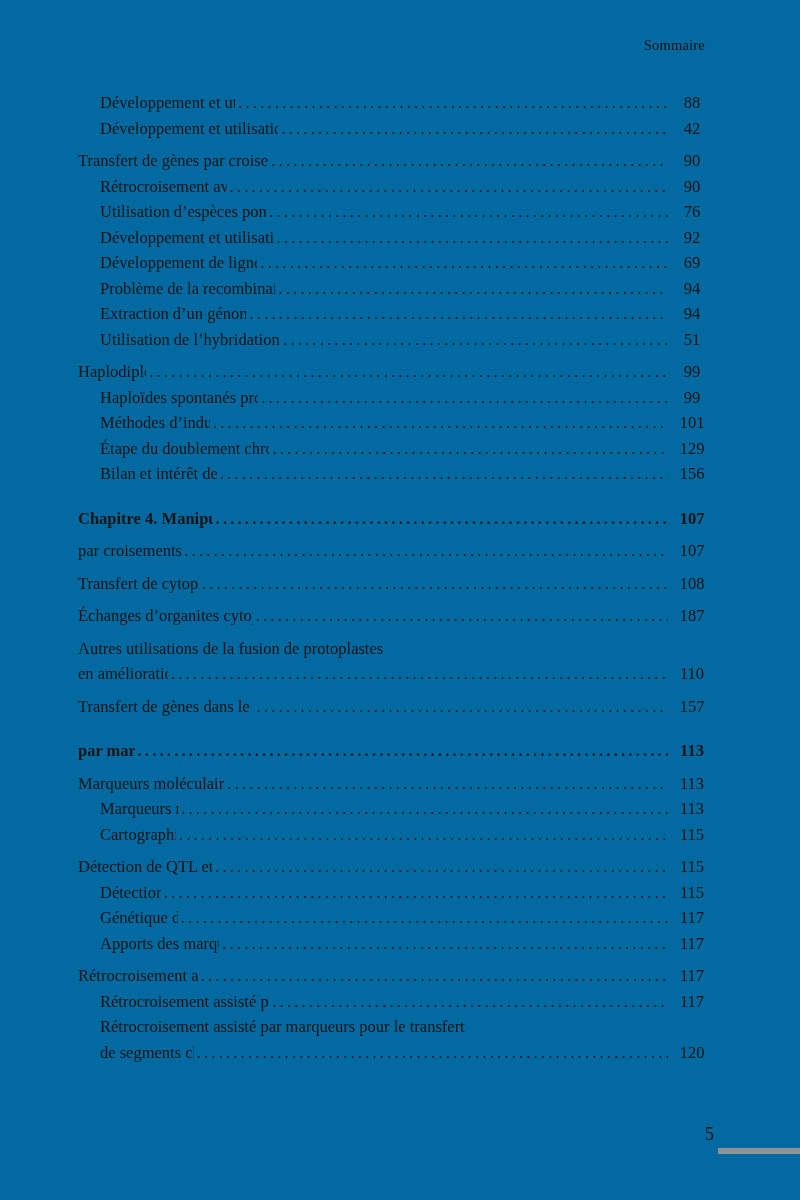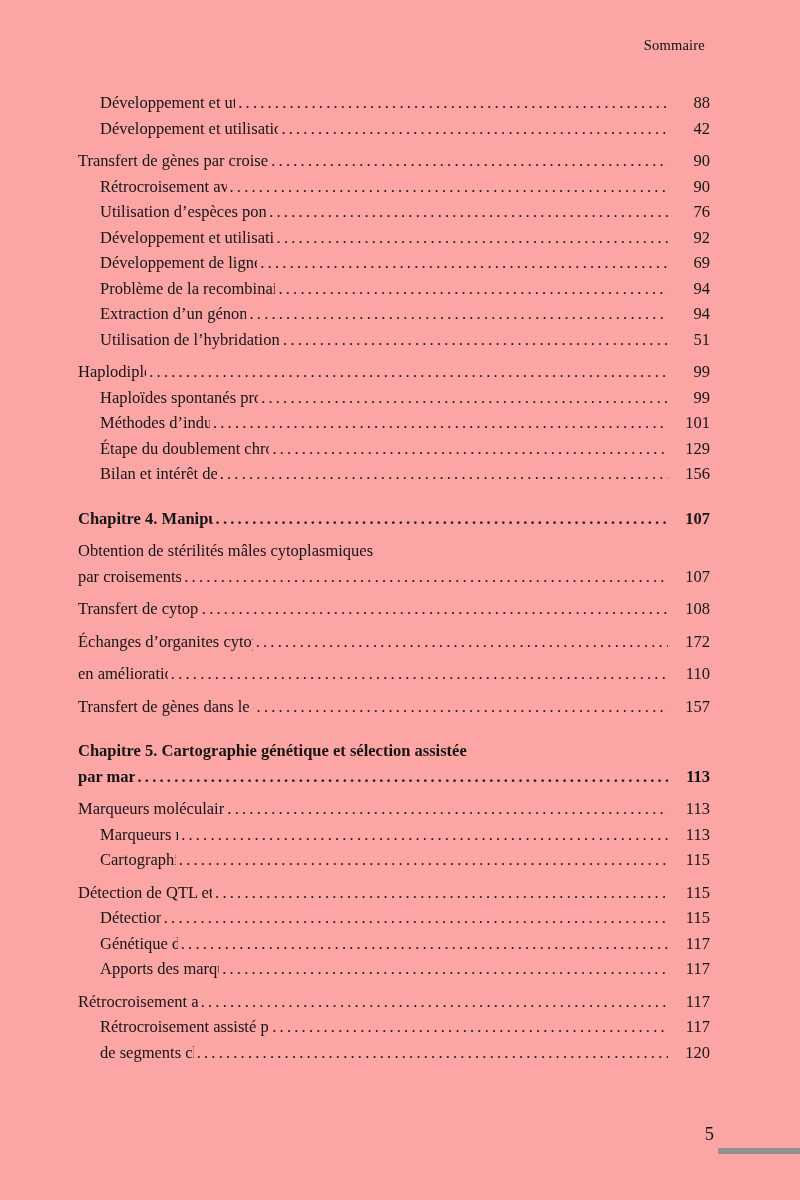--- a/index.html
+++ b/index.html
@@ -4,21 +4,21 @@
 <style>
   * { margin: 0; padding: 0; box-sizing: border-box; }
   html, body { background: #ffffff; }
   body {
     width: 800px; height: 1200px;
     position: relative;
     font-family: "Liberation Serif", "DejaVu Serif", serif;
     color: #151515;
     overflow: hidden;
   }
-  .page { position: absolute; inset: 0; background: #fca5a5; text-decoration: underline; }
+  .page { position: absolute; inset: 0; background: #0369a1; text-decoration: underline; }
 
   .header-label {
     position: absolute;
     top: 37px; right: 95px;
     font-size: 14.5px;
     letter-spacing: 0.2px;
     color: #111111;
   }
 
   .toc {
@@ -50,21 +50,21 @@
   .leader::after {
     content: "........................................................................................................................................";
     letter-spacing: 3.2px;
     color: #1a1a1a;
   }
 
   .page-num {
     flex: 0 0 auto;
     min-width: 42px;
     padding-left: 6px;
-    text-align: right;
+    text-align: center;
   }
 
   .footer-page {
     position: absolute;
     right: 86px; bottom: 55px;
     font-size: 18.5px;
     color: #111111;
   }
   .footer-bar {
     position: absolute;
@@ -188,61 +188,58 @@
       </div>
       <div class="toc-entry level-1 bold gap-large">
         <div class="toc-line">
           <span class="toc-text">Chapitre 4. Manipulation des cytoplasmes</span>
           <span class="leader"></span>
           <span class="page-num">107</span>
         </div>
       </div>
       <div class="toc-entry level-1 gap-small">
         <div class="toc-line">
-          <span class="toc-text">Obtention de stérilités mâles cytoplasmiques</span>
-        </div>
-        <div class="toc-line">
           <span class="toc-text">par croisements interspécifiques</span>
           <span class="leader"></span>
           <span class="page-num">107</span>
         </div>
       </div>
       <div class="toc-entry level-1 gap-small">
         <div class="toc-line">
           <span class="toc-text">Transfert de cytoplasmes ou de noyaux</span>
           <span class="leader"></span>
           <span class="page-num">108</span>
         </div>
       </div>
       <div class="toc-entry level-1 gap-small">
         <div class="toc-line">
           <span class="toc-text">Échanges d’organites cytoplasmiques par fusion de protoplastes</span>
           <span class="leader"></span>
-          <span class="page-num">172</span>
-        </div>
-      </div>
-      <div class="toc-entry level-1 gap-small">
+          <span class="page-num">187</span>
+        </div>
+      </div>
+      <div class="toc-entry level-1 gap-small">
+        <div class="toc-line">
+          <span class="toc-text">Autres utilisations de la fusion de protoplastes</span>
+        </div>
         <div class="toc-line">
           <span class="toc-text">en amélioration des plantes</span>
           <span class="leader"></span>
           <span class="page-num">110</span>
         </div>
       </div>
       <div class="toc-entry level-1 gap-small">
         <div class="toc-line">
           <span class="toc-text">Transfert de gènes dans le génome des organites cytoplasmiques</span>
           <span class="leader"></span>
           <span class="page-num">157</span>
         </div>
       </div>
       <div class="toc-entry level-1 bold gap-large">
         <div class="toc-line">
-          <span class="toc-text">Chapitre 5. Cartographie génétique et sélection assistée</span>
-        </div>
-        <div class="toc-line">
           <span class="toc-text">par marqueurs</span>
           <span class="leader"></span>
           <span class="page-num">113</span>
         </div>
       </div>
       <div class="toc-entry level-1 gap-small">
         <div class="toc-line">
           <span class="toc-text">Marqueurs moléculaires et cartographie génétique</span>
           <span class="leader"></span>
           <span class="page-num">113</span>
@@ -299,20 +296,23 @@
       </div>
       <div class="toc-entry level-2 gap-none">
         <div class="toc-line">
           <span class="toc-text">Rétrocroisement assisté par marqueurs pour le transfert de gènes</span>
           <span class="leader"></span>
           <span class="page-num">117</span>
         </div>
       </div>
       <div class="toc-entry level-2 gap-none">
         <div class="toc-line">
+          <span class="toc-text">Rétrocroisement assisté par marqueurs pour le transfert</span>
+        </div>
+        <div class="toc-line">
           <span class="toc-text">de segments chromosomiques</span>
           <span class="leader"></span>
           <span class="page-num">120</span>
         </div>
       </div>
     </div>
 
   <div class="footer-page">5</div>
 
   <div class="footer-bar"></div>

